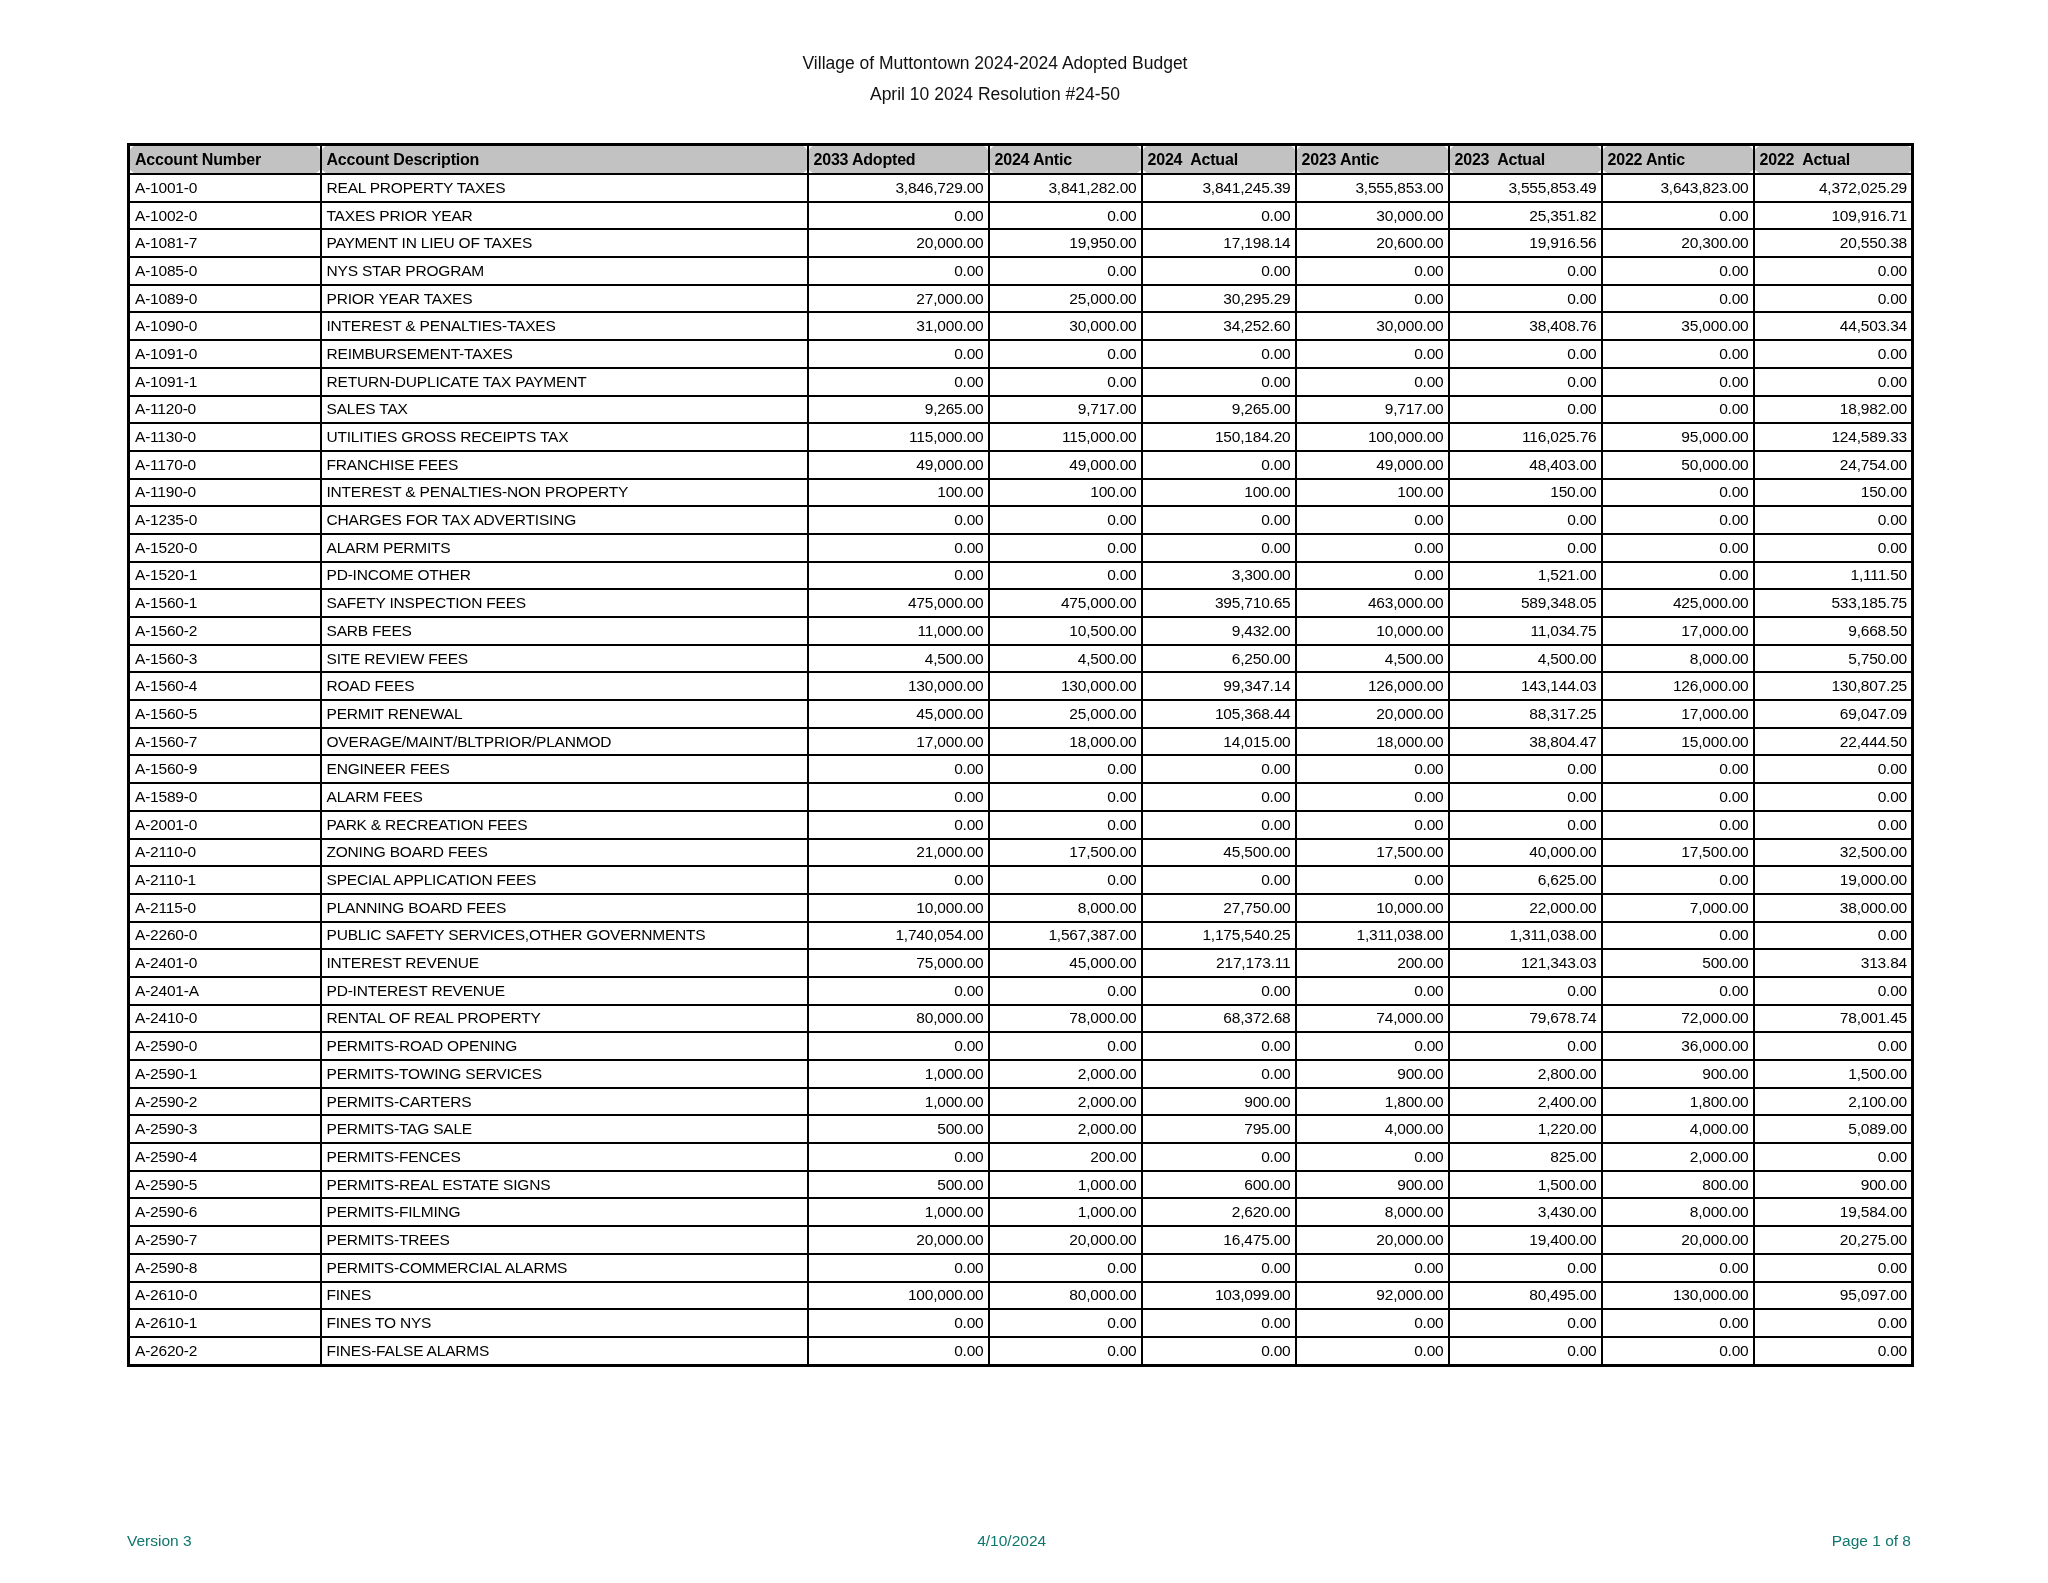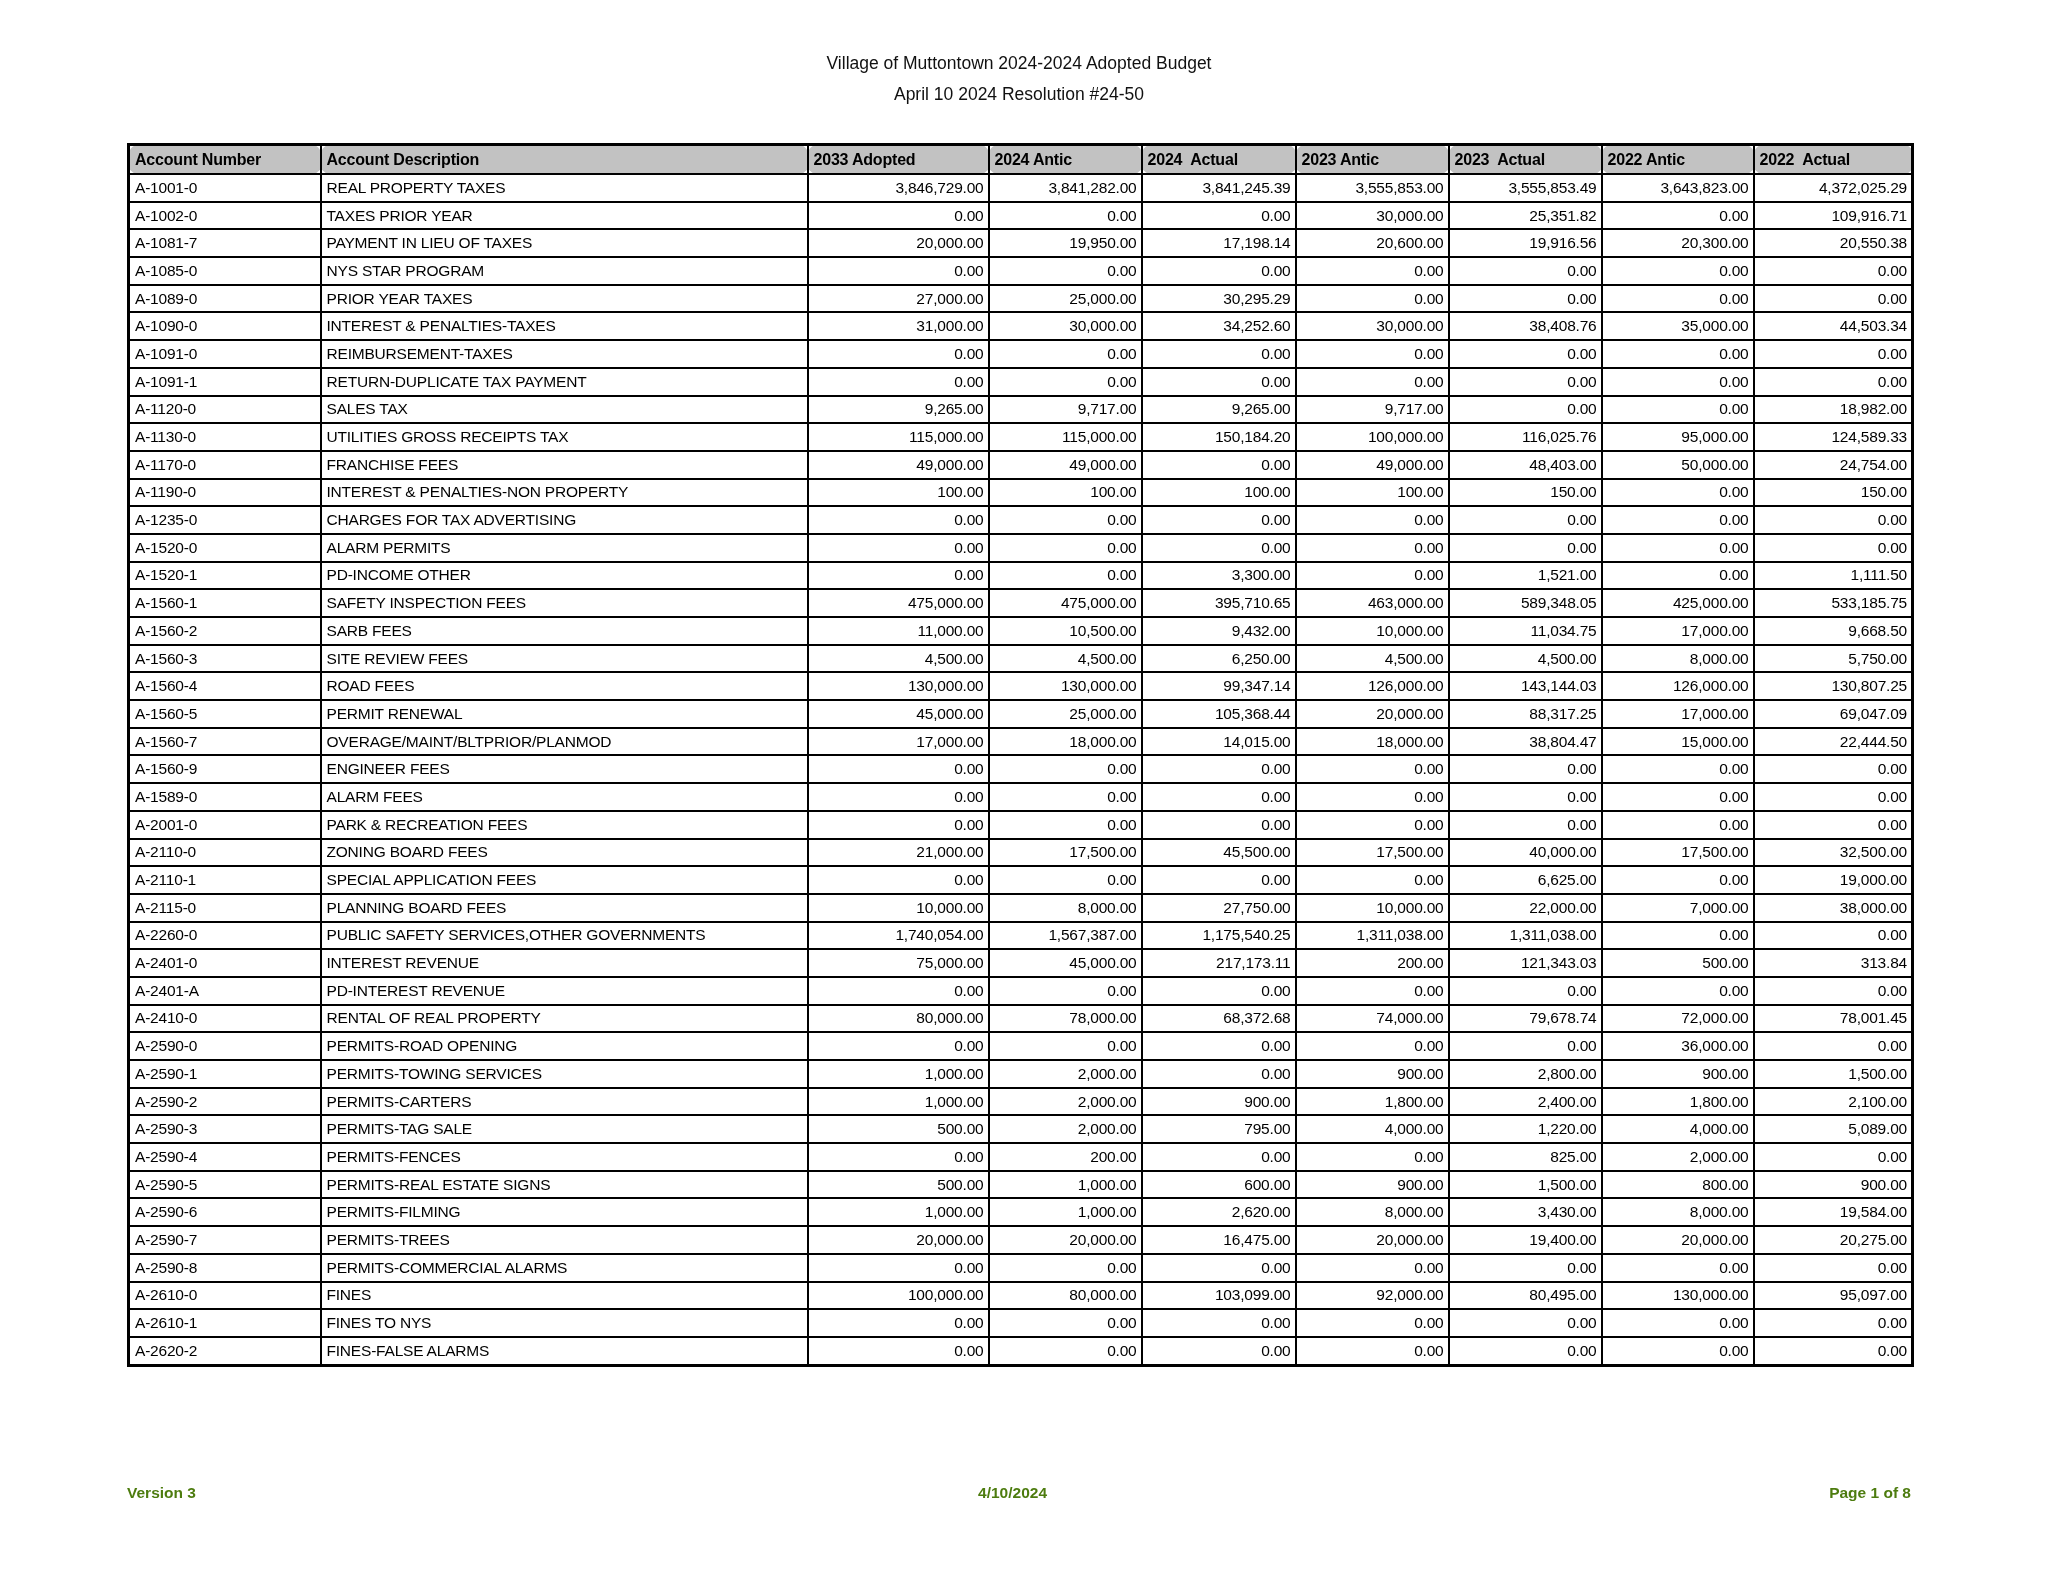--- a/index.html
+++ b/index.html
@@ -5,21 +5,21 @@
   html,body { margin:0; padding:0; background:#ffffff; }
   .page {
     position:relative; width:2048px; height:1583px;
     background:#ffffff; color:#000;
     font-family:"Liberation Sans", sans-serif;
     overflow:hidden;
   }
   .doc-title {
     position:absolute; top:48px; left:0; width:1990px;
     text-align:center; font-size:17.5px; line-height:31px;
-    font-weight:500; color:#111; letter-spacing:0px;padding-left:24px;
+    font-weight:500; color:#111; letter-spacing:0px;
   }
   table.budget {
     position:absolute; left:127px; top:143px; width:1784px;
     border-collapse:collapse; table-layout:fixed;
     border:3px solid #000;
   }
   table.budget th, table.budget td {
     border:2px solid #000;
     overflow:hidden;
   }
@@ -30,23 +30,23 @@
     white-space:pre; letter-spacing:-0.2px;border-radius:9px;
   }
   table.budget td {
     font-size:15.5px; height:25.7px; padding:0 4px 0 5px;
     white-space:nowrap; letter-spacing:-0.2px;
     background:#fff;
   }
   td.num { text-align:right; padding-right:4px; }
   td.acct, td.desc { text-align:left; }
   .footer {
-    position:absolute; top:1484px; left:127px; width:1784px;
+    position:absolute; top:1532px; left:127px; width:1784px;
     display:flex; justify-content:space-between;
-    font-size:15.5px; color:#4d7c0f;font-weight:bold;
+    font-size:15.5px; color:#0f766e;
   }
 </style>
 </head>
 <body>
 
 <div class="page">
 
   <div class="doc-title">
     <div>Village of Muttontown 2024-2024 Adopted Budget</div>
     <div>April 10 2024 Resolution #24-50</div>

